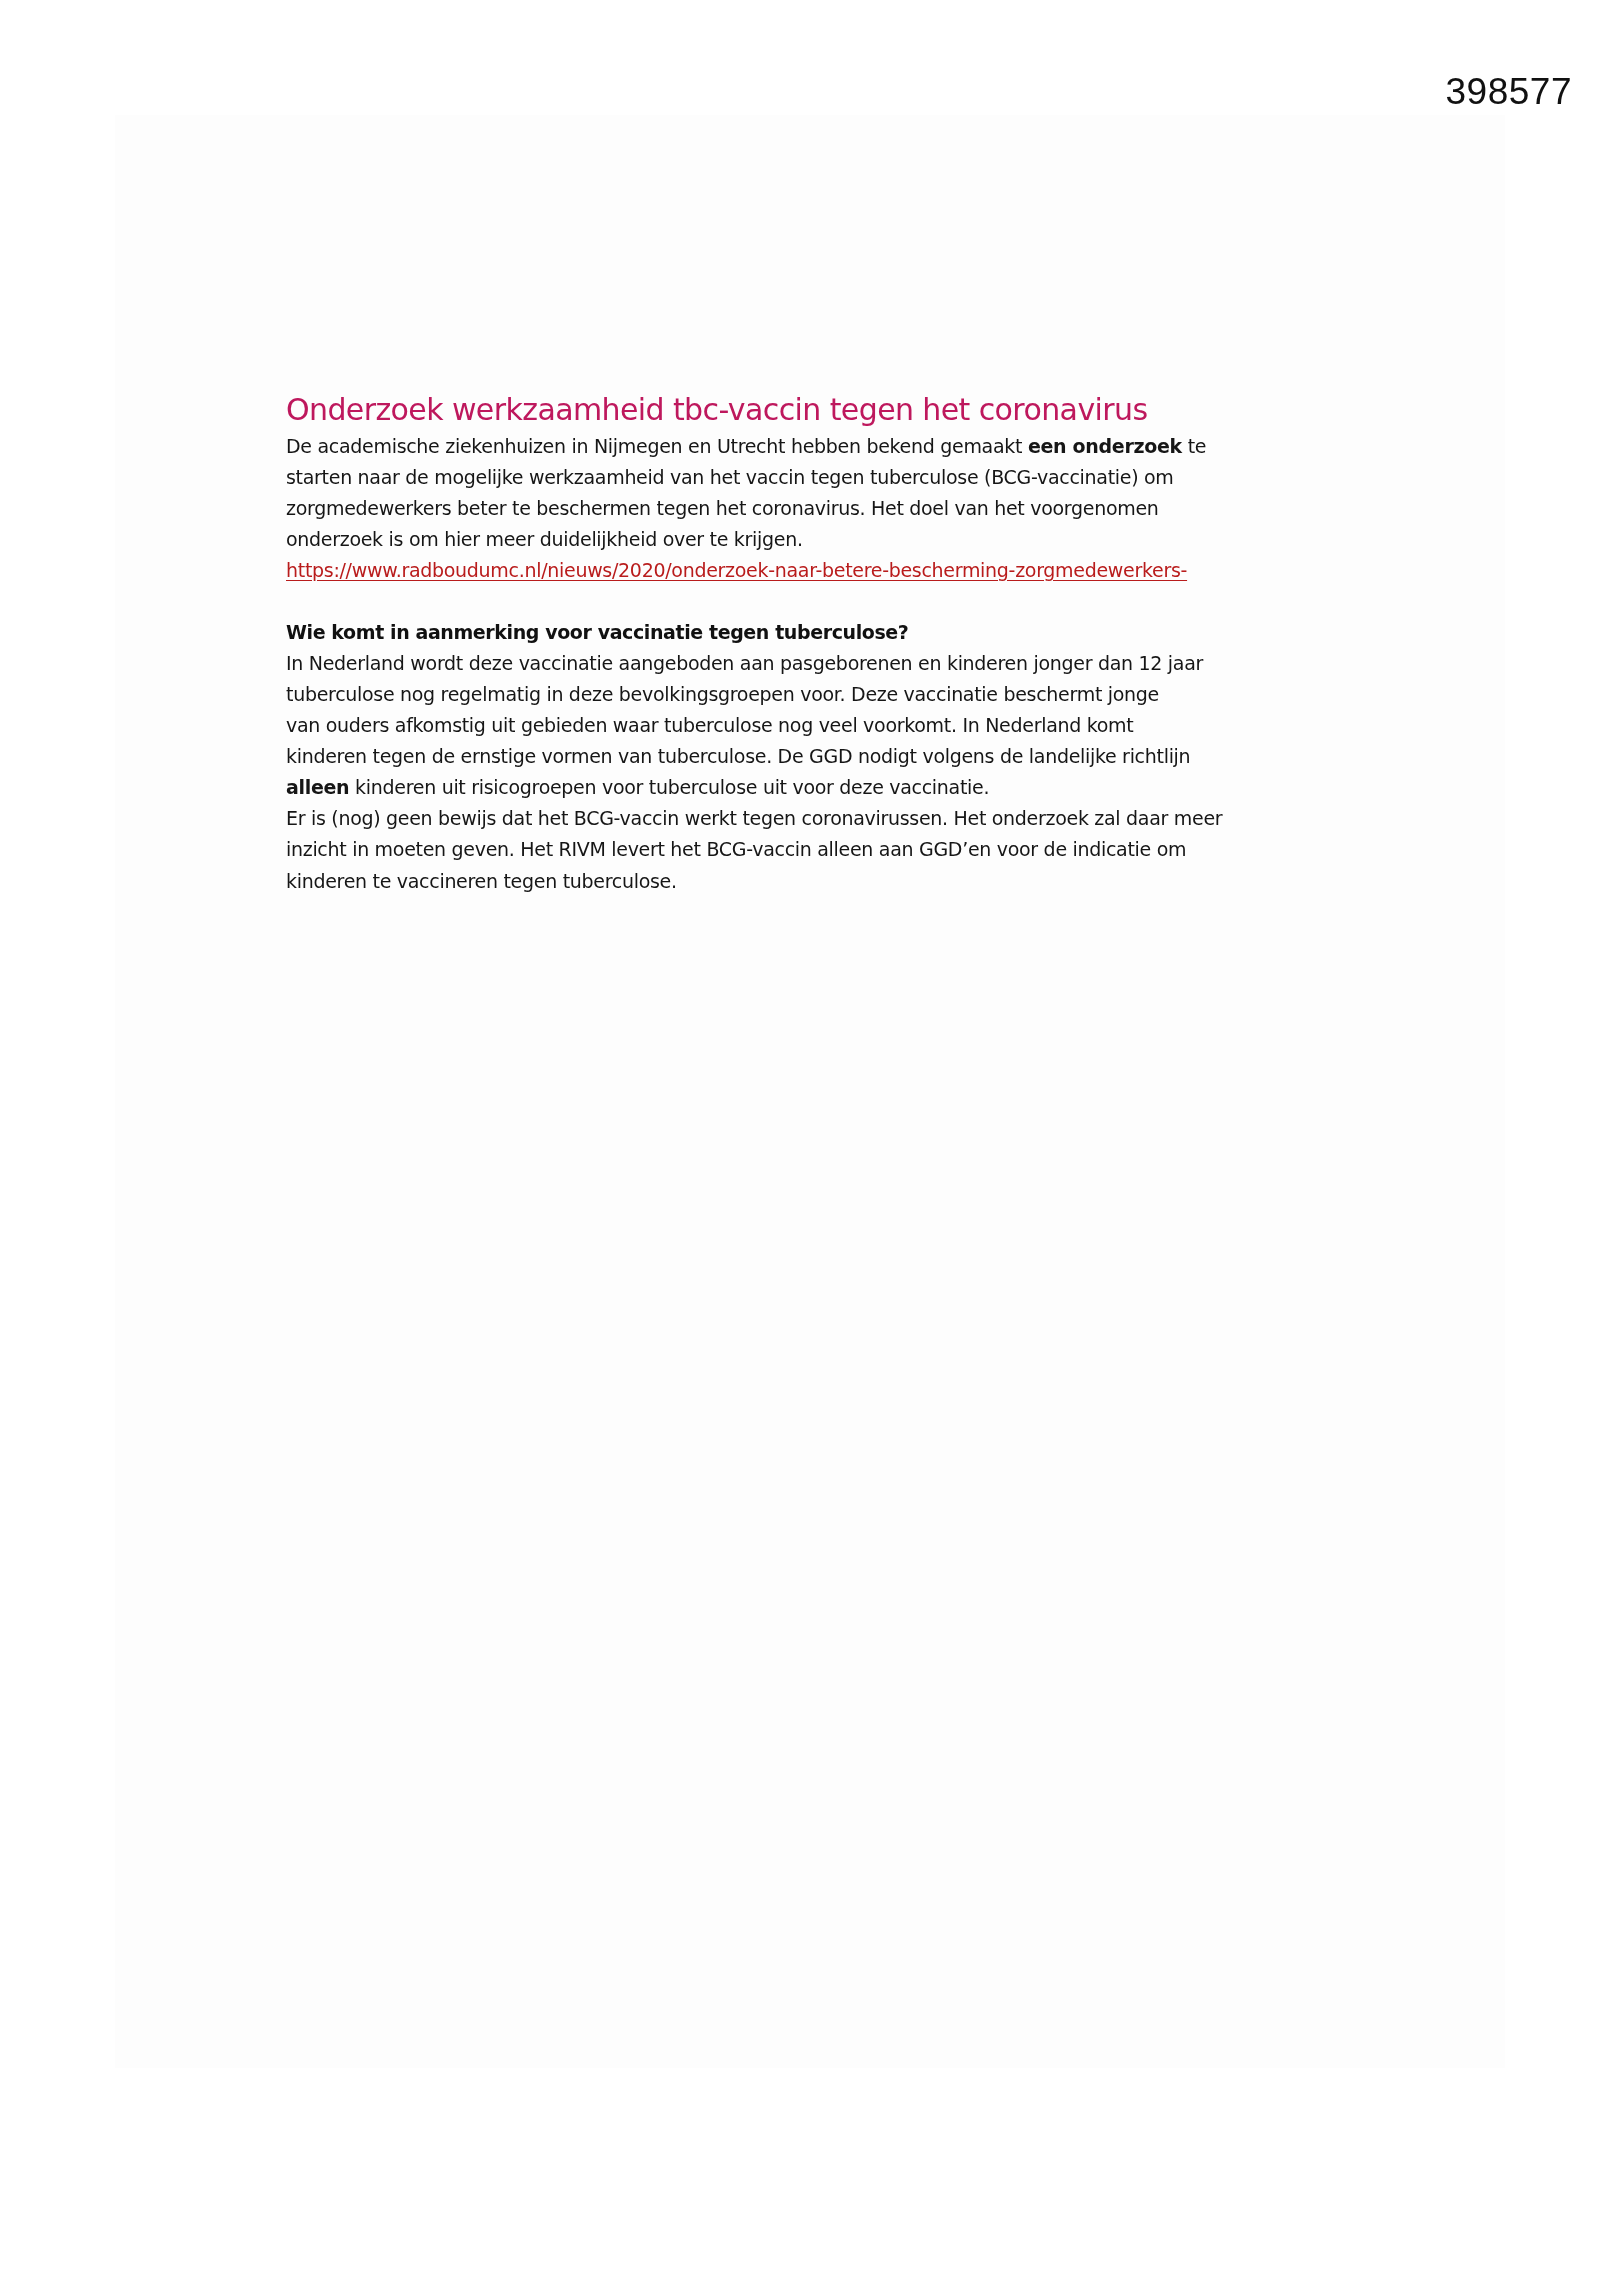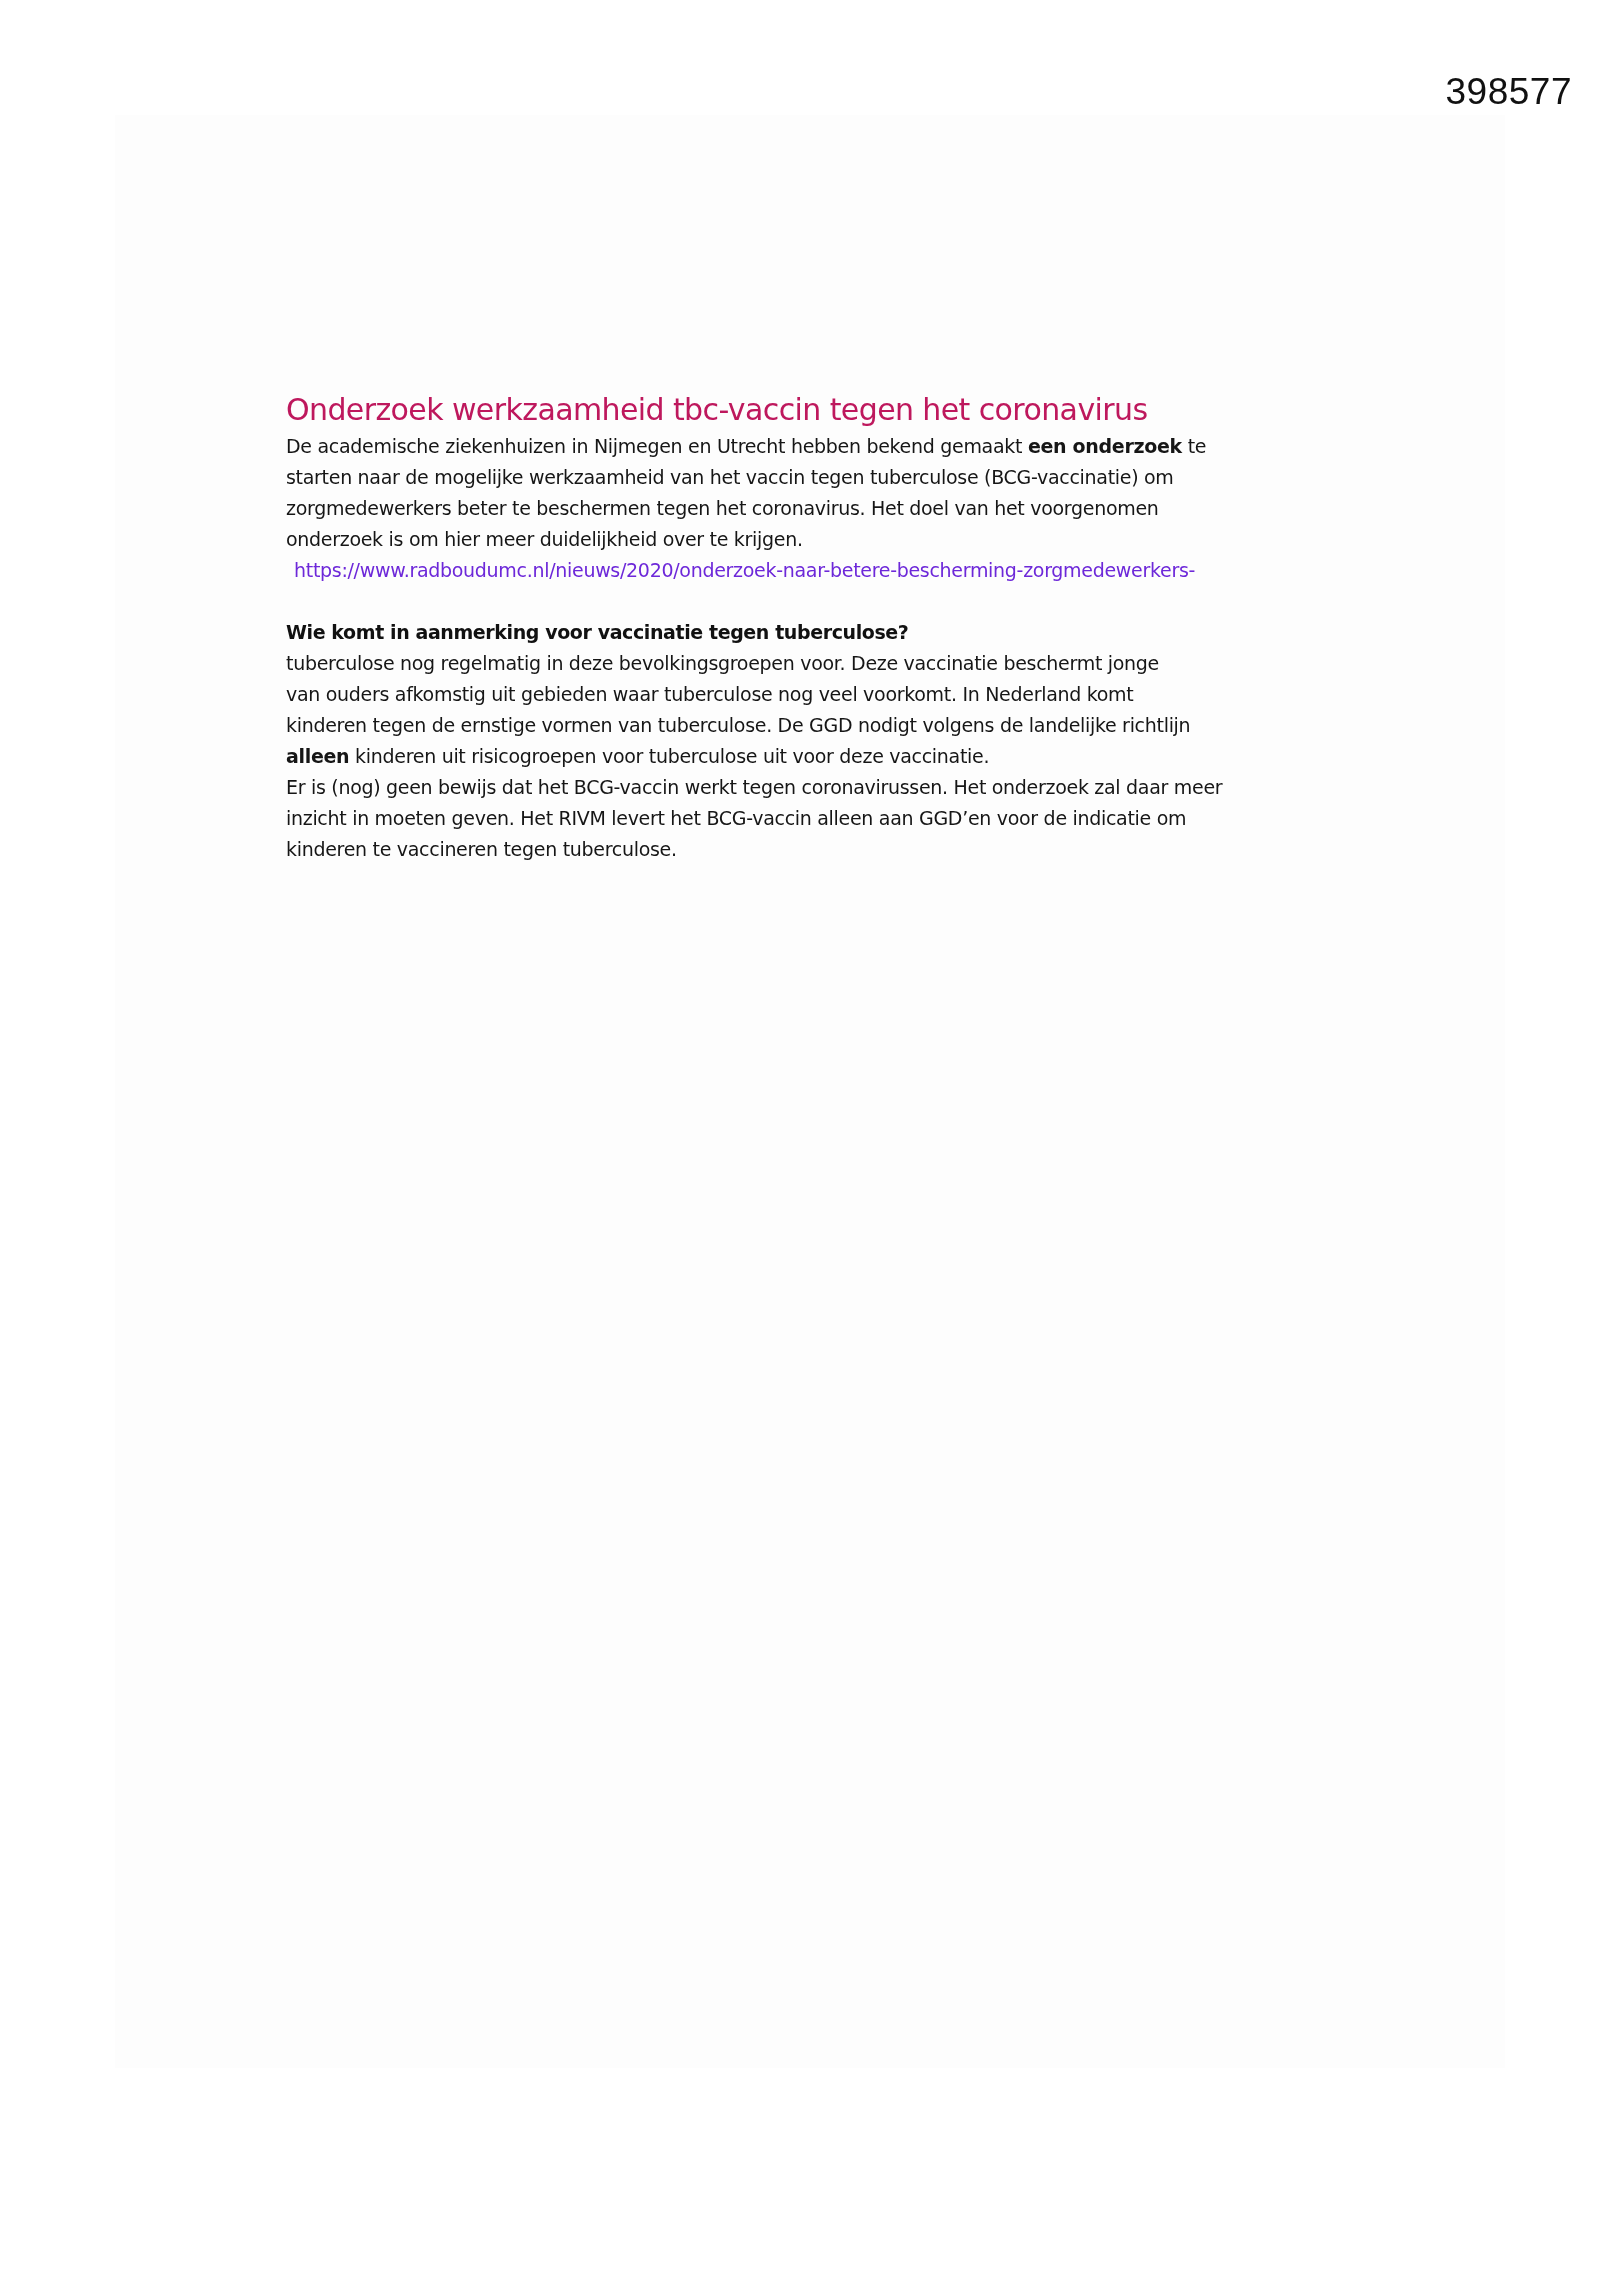--- a/index.html
+++ b/index.html
@@ -54,23 +54,23 @@
       font-size: 19px;
       line-height: 31px;
       color: #161616;
       letter-spacing: -0.3px;
     }
     .line {
       display: block;
       white-space: nowrap;
     }
     .link {
-      color: #6d28d9;
+      color: #b91c1c;
+      text-decoration: underline;
       text-underline-offset: 2.9px;
-      margin-left: 8px;
     }
     .spacer {
       height: 31px;
     }
     .heading {
       margin: 0;
       font-family: "DejaVu Sans", "Liberation Sans", sans-serif;
       font-weight: bold;
       font-size: 19px;
       line-height: 31px;
@@ -97,20 +97,21 @@
     <span class="line">zorgmedewerkers beter te beschermen tegen het coronavirus. Het doel van het voorgenomen</span>
     <span class="line">onderzoek is om hier meer duidelijkheid over te krijgen.</span>
     <a class="line link"><span>https://www.radboudumc.nl/nieuws/2020/onderzoek-naar-betere-bescherming-zorgmedewerkers-</span></a>
   </p>
 
   <div class="spacer"></div>
 
   <h2 class="heading">Wie komt in aanmerking voor vaccinatie tegen tuberculose?</h2>
 
   <p class="para p2">
+    <span class="line">In Nederland wordt deze vaccinatie aangeboden aan pasgeborenen en kinderen jonger dan 12 jaar</span>
     <span class="line">tuberculose nog regelmatig in deze bevolkingsgroepen voor. Deze vaccinatie beschermt jonge</span>
     <span class="line">van ouders afkomstig uit gebieden waar tuberculose nog veel voorkomt. In Nederland komt</span>
     <span class="line">kinderen tegen de ernstige vormen van tuberculose. De GGD nodigt volgens de landelijke richtlijn</span>
     <span class="line"><span class="b">alleen</span><span> kinderen uit risicogroepen voor tuberculose uit voor deze vaccinatie.</span></span>
     <span class="line">Er is (nog) geen bewijs dat het BCG-vaccin werkt tegen coronavirussen. Het onderzoek zal daar meer</span>
     <span class="line">inzicht in moeten geven. Het RIVM levert het BCG-vaccin alleen aan GGD’en voor de indicatie om</span>
     <span class="line">kinderen te vaccineren tegen tuberculose.</span>
   </p>
 </div>
 

